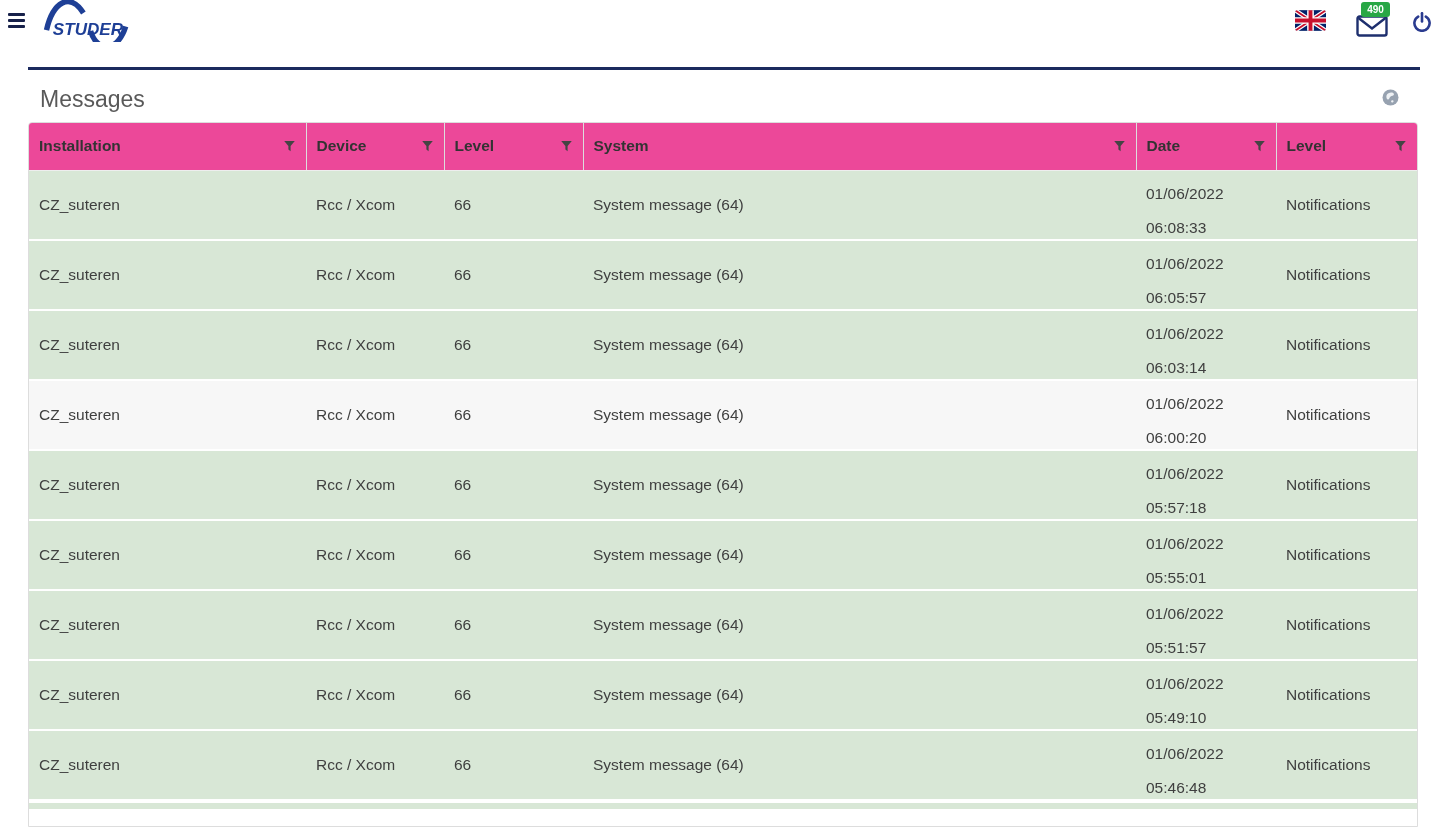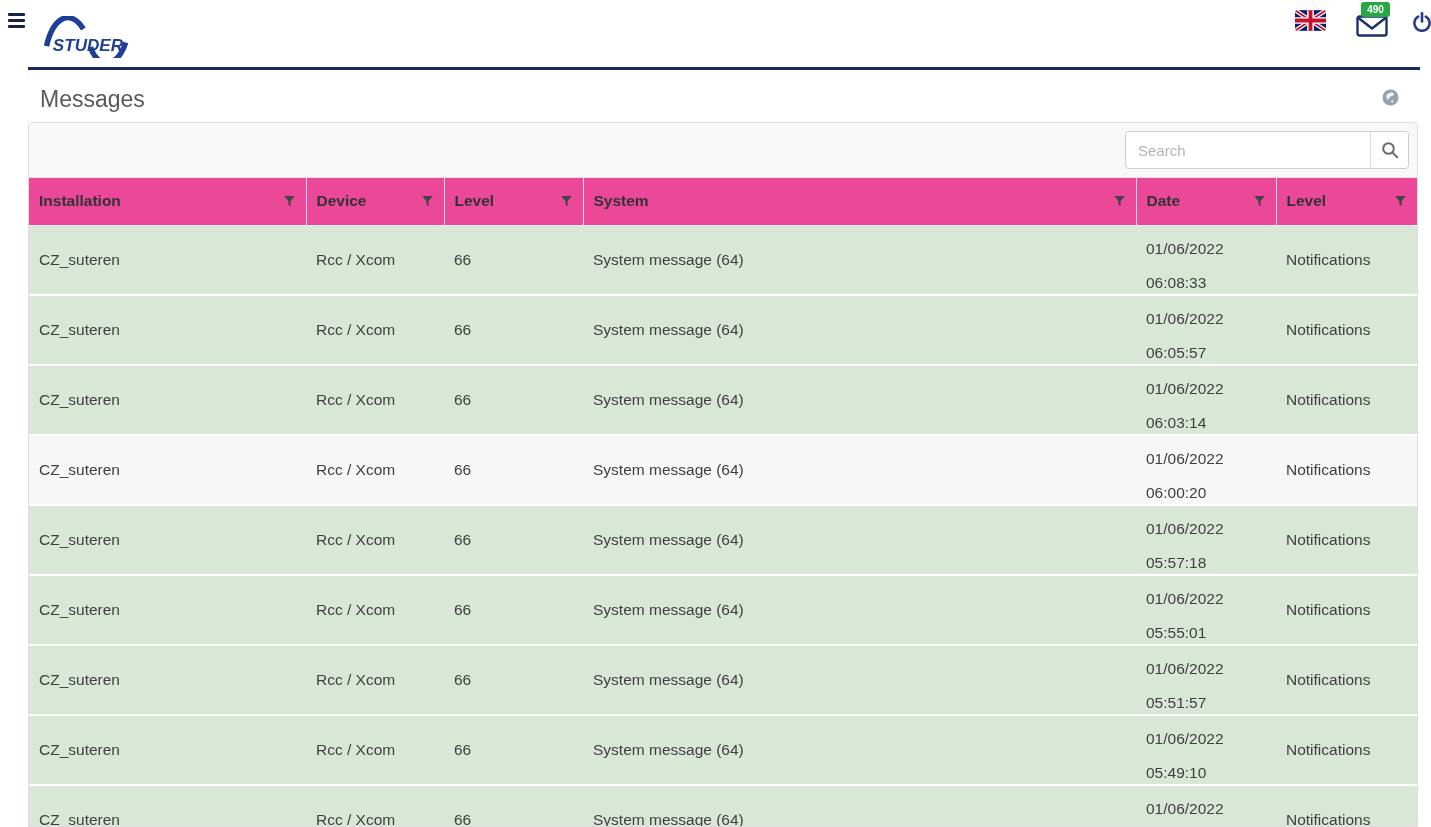--- a/index.html
+++ b/index.html
@@ -10,21 +10,21 @@
   *{box-sizing:border-box;}
   html,body{margin:0;padding:0;}
   body{
     width:1431px;height:827px;overflow:hidden;background:#fff;
     font-family:"Liberation Sans",sans-serif;position:relative;
   }
   
   .topbar{position:absolute;left:0;top:0;width:1431px;height:66px;}
   .hamburger{position:absolute;left:8px;top:13px;width:17px;height:15px;cursor:pointer;}
   .hamburger span{display:block;height:3px;background:#17214a;border-radius:1px;margin-bottom:3px;}
-  .logo{position:absolute;left:42px;top:16px;width:90px;height:42px;overflow:hidden;text-align:right;}
+  .logo{position:absolute;left:42px;top:0;width:90px;height:42px;overflow:hidden;text-align:right;}
   .icon-flag{position:absolute;left:1295px;top:10px;width:31px;height:21px;border-radius:3px;overflow:hidden;cursor:pointer;}
   .icon-envelope{position:absolute;left:1356px;top:15px;width:32px;height:22px;cursor:pointer;}
   .badge{
     position:absolute;left:1361px;top:2px;min-width:29px;height:15px;padding:0 4px;
     background:var(--badge);color:#fff;font-size:10px;font-weight:bold;line-height:15px;
     text-align:center;border-radius:3px;
   }
   .icon-power{position:absolute;left:1412px;top:12px;width:20px;height:20px;cursor:pointer;}
   .navy-rule{position:absolute;left:28px;top:67px;width:1392px;height:3px;background:var(--navy);}
   
@@ -121,31 +121,20 @@
 <div class="icon-globe">
   <svg width="17" height="17" viewBox="0 0 17 17">
     <circle cx="8.5" cy="8.5" r="8" fill="#97a2b0"></circle>
     <path d="M4.6 6.2 C5.6 3.8 9 2.9 11.2 3.9 C12.4 4.5 12.2 6.3 10.6 6.8 C9 7.3 8 7.6 7.4 9.2 C6.8 10.8 5.2 11 4.7 9.4 C4.3 8.2 4.3 7 4.6 6.2 Z" fill="#eef1f4"></path>
     <path d="M9.5 11.5 c1 -.6 2.2 0 2 1 c-.2 1 -1.8 1.4 -2.3.6 c-.3-.5 -.2-1.2.3-1.6z" fill="#eef1f4"></path>
   </svg>
 </div>
 
 <div class="panel">
 
-  <div class="toolbar">
-    <div class="searchbox">
-      <input type="text" placeholder="Search" style="">
-      <div class="search-btn">
-        <svg width="18" height="18" viewBox="0 0 18 18">
-          <circle cx="7.5" cy="7.5" r="5.3" fill="none" stroke="#6b6b6b" stroke-width="2"></circle>
-          <line x1="11.6" y1="11.6" x2="16.2" y2="16.2" stroke="#6b6b6b" stroke-width="2" stroke-linecap="round"></line>
-        </svg>
-      </div>
-    </div>
-  </div>
 
   <table>
     <colgroup>
       <col style="width:277px">
         <col style="width:138px">
         <col style="width:139px">
       <col>
         <col style="width:140px">
         <col style="width:141px">
     </colgroup>

